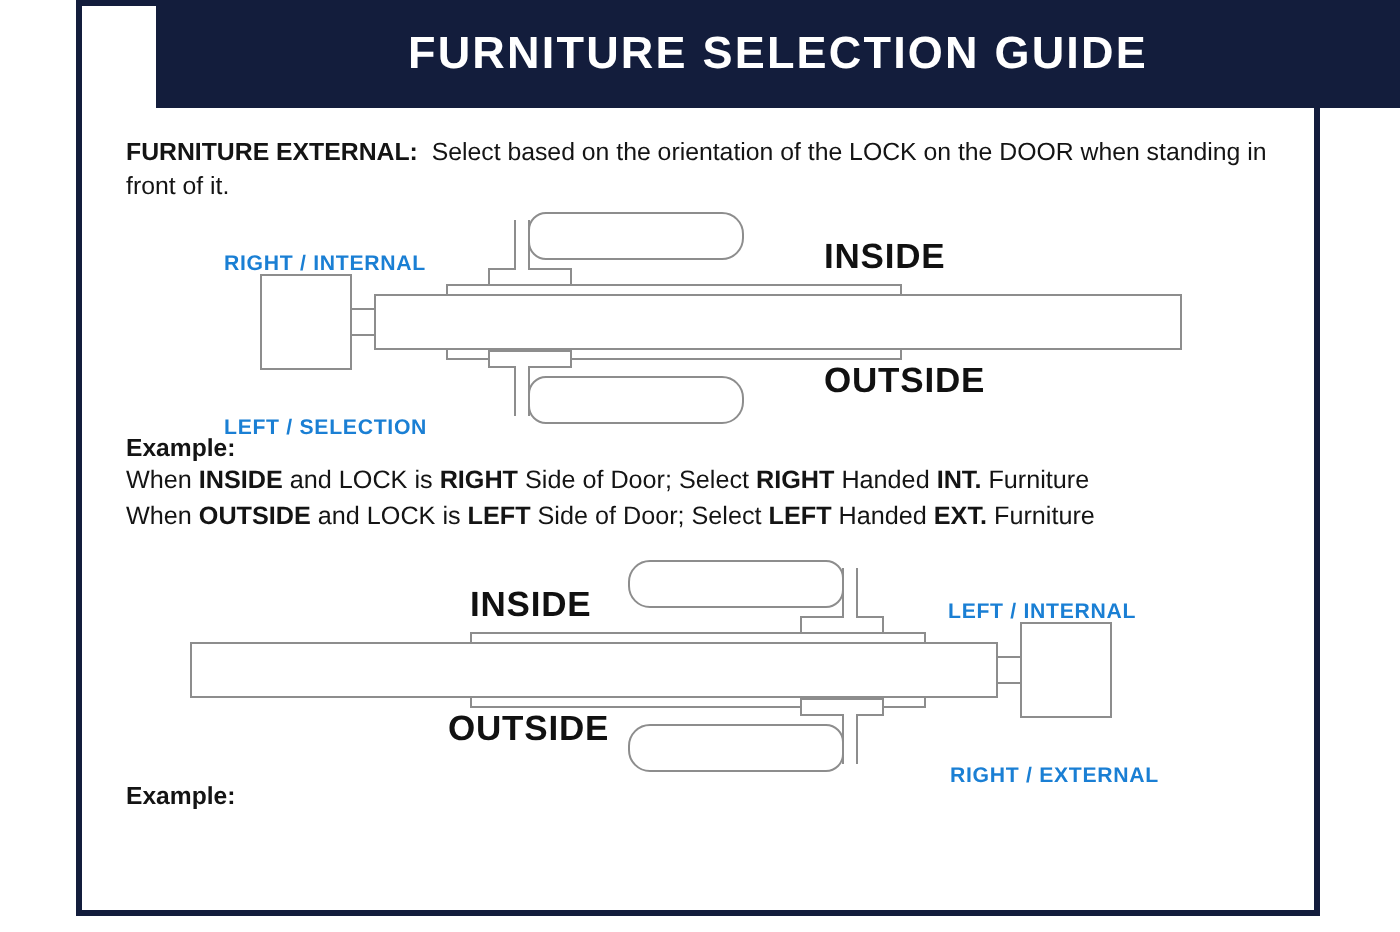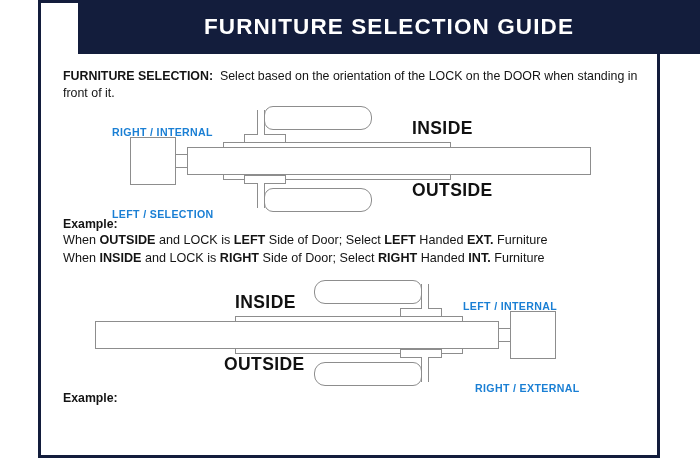--- a/index.html
+++ b/index.html
@@ -106,21 +106,21 @@
 
   <div class="frame"></div>
 
   <div class="header">
     <div class="header-title">FURNITURE SELECTION GUIDE</div>
   </div>
 
   <div class="body-area">
 
     <div class="intro">
-      <b>FURNITURE SELECTION:</b><span>&nbsp; </span><span>Select based on the orientation of the LOCK on the DOOR when standing in front of it.</span>
+      <b>FURNITURE EXTERNAL:</b><span>&nbsp; </span><span>Select based on the orientation of the LOCK on the DOOR when standing in front of it.</span>
     </div>
 
     <div class="diagram one">
 
       <div class="blue-label" style="left:71px;top:4px;">RIGHT / INTERNAL</div>
       <div class="blue-label" style="left:71px;top:86px;">LEFT / SELECTION</div>
 
       <div class="bw-label" style="left:371px;top:8px;">INSIDE</div>
       <div class="bw-label" style="left:371px;top:70px;">OUTSIDE</div>
 
@@ -140,30 +140,30 @@
       <div class="spindle" style="left:216px;top:73px;width:8px;height:25px;"></div>
 
       <div class="lever" style="left:223px;top:-4px;width:108px;height:24px;border-radius:9px 11px 11px 9px;"></div>
 
       <div class="lever" style="left:223px;top:78px;width:108px;height:24px;border-radius:9px 11px 11px 9px;"></div>
     </div>
 
     <div class="example one">
       <div class="ex-head">Example:</div>
       <div class="ex-line">
-        <span>When </span><b>OUTSIDE</b><span> and LOCK is </span><b>LEFT</b><span> Side of Door;   Select </span><b>LEFT</b><span> Handed </span><b>EXT.</b><span> Furniture</span>
+        <span>When </span><b>INSIDE</b><span> and LOCK is </span><b>RIGHT</b><span> Side of Door;  Select </span><b>RIGHT</b><span> Handed </span><b>INT.</b><span> Furniture</span>
       </div>
       <div class="ex-line">
-        <span>When </span><b>INSIDE</b><span> and LOCK is </span><b>RIGHT</b><span> Side of Door;  Select </span><b>RIGHT</b><span> Handed </span><b>INT.</b><span> Furniture</span>
+        <span>When </span><b>OUTSIDE</b><span> and LOCK is </span><b>LEFT</b><span> Side of Door;   Select </span><b>LEFT</b><span> Handed </span><b>EXT.</b><span> Furniture</span>
       </div>
     </div>
 
     <div class="diagram two">
 
-      <div class="blue-label" style="left:422px;top:4px;">LEFT / INTERNAL</div>
+      <div class="blue-label" style="left:433px;top:4px;">LEFT / INTERNAL</div>
       <div class="blue-label" style="left:434px;top:86px;">RIGHT / EXTERNAL</div>
 
       <div class="bw-label" style="left:194px;top:8px;">INSIDE</div>
       <div class="bw-label" style="left:183px;top:70px;">OUTSIDE</div>
 
       <div class="lockbox" style="left:469px;top:27px;width:46px;height:48px;"></div>
 
       <div class="stem" style="left:457px;top:44px;width:13px;height:14px;"></div>
 
       <div class="door" style="left:54px;top:37px;width:404px;height:28px;"></div>

